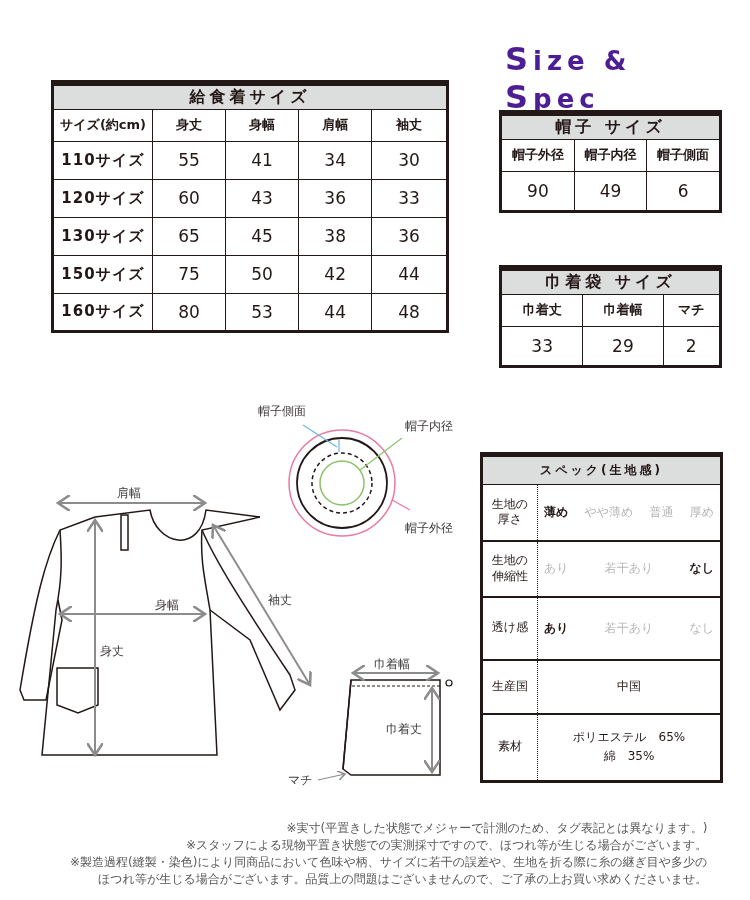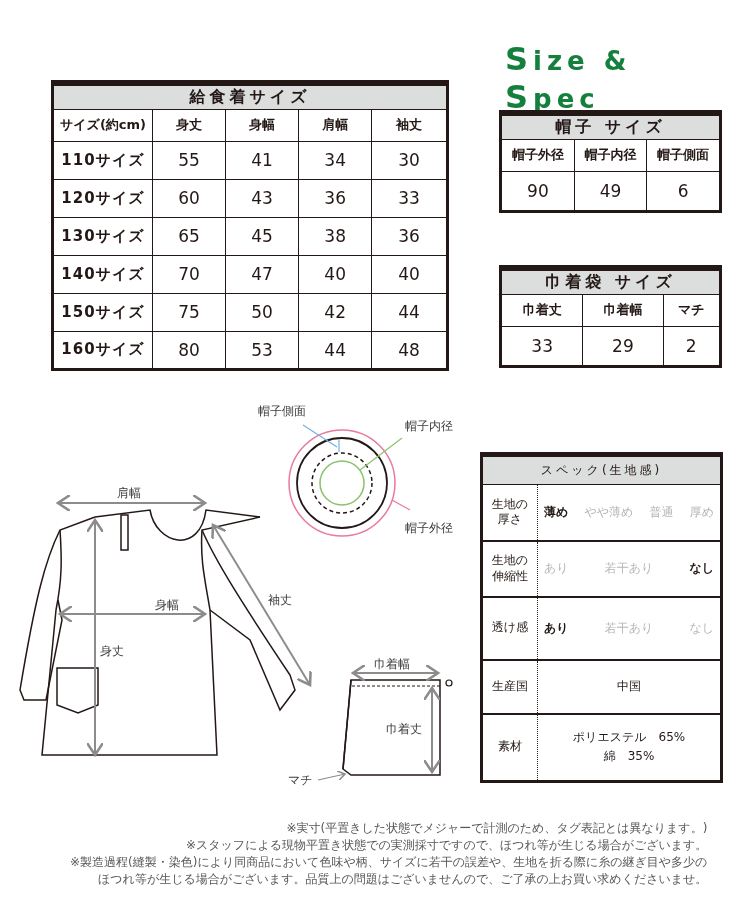--- a/index.html
+++ b/index.html
@@ -1,21 +1,21 @@
 <!DOCTYPE html>
 <html><head>
 <meta charset="utf-8">
 <style>
   * { box-sizing: border-box; margin: 0; padding: 0; }
   html, body { width: 750px; height: 900px; background: #ffffff; overflow: hidden; }
   body { position: relative; font-family: "DejaVu Sans", "Liberation Sans", sans-serif; color: #231815; }
 
   .title {
     position: absolute; left: 505px; top: 40px; width: 220px;
-    font-size: 26px; letter-spacing: 5px; font-weight: bold; color: #15803d;
+    font-size: 26px; letter-spacing: 5px; font-weight: bold; color: #4c1d95;
     font-family: "DejaVu Sans", sans-serif;
   }
   .title .big { font-size: 32px; }
 
   table.grid {
     position: absolute; border-collapse: collapse; background: #fff;
     border-top: 6px solid #231815; border-left: 3px solid #231815;
     border-right: 3px solid #231815; border-bottom: 3px solid #231815;
   }
   table.grid td {
@@ -35,21 +35,21 @@
   #bag-table { left: 499px; top: 265px; width: 223px; border-radius: 29px; }
   #bag-table td.v { height: 40px; }
 
   #spec-table {
     position: absolute; left: 480px; top: 452px; width: 243px;
     border-collapse: collapse;
     border-top: 5px solid #231815; border-left: 3px solid #231815;
     border-right: 3px solid #231815; border-bottom: 3px solid #231815;
   }
   #spec-table td { font-size: 12px; color: #231815; vertical-align: middle; }
-  #spec-table td.cap { background: #dcdddd; text-align: center; font-weight: normal; letter-spacing: 3px; height: 30px; border-bottom: 1px solid #231815; }
+  #spec-table td.cap { background: #dcdddd; text-align: center; font-weight: bold; letter-spacing: 3px; height: 30px; border-bottom: 1px solid #231815; }
   #spec-table td.lab { width: 56px; text-align: center; border-right: 1px dotted #231815; line-height: 1.3; }
   #spec-table tr.r td { border-bottom: 2px solid #231815; }
   #spec-table tr.r:last-child td { border-bottom: none; }
   .opts { display: flex; justify-content: space-between; padding: 0 6px; }
   .opt { color: #b5b5b6; }
   .opt.on { color: #231815; font-weight: bold; }
   .center { text-align: center; line-height: 1.6; }
 
   .lbl { position: absolute; font-size: 12px; color: #3e3a39; }
   svg.diagram { position: absolute; left: 0; top: 390px; }
@@ -88,27 +88,20 @@
     <td class="v">43</td>
     <td class="v">36</td>
     <td class="v">33</td>
   </tr>
   <tr>
     <td class="v rowlab">130サイズ</td>
     <td class="v">65</td>
     <td class="v">45</td>
     <td class="v">38</td>
     <td class="v">36</td>
-  </tr>
-  <tr>
-    <td class="v rowlab">140サイズ</td>
-    <td class="v">70</td>
-    <td class="v">47</td>
-    <td class="v">40</td>
-    <td class="v">40</td>
   </tr>
   <tr>
     <td class="v rowlab">150サイズ</td>
     <td class="v">75</td>
     <td class="v">50</td>
     <td class="v">42</td>
     <td class="v">44</td>
   </tr>
   <tr>
     <td class="v rowlab">160サイズ</td>

